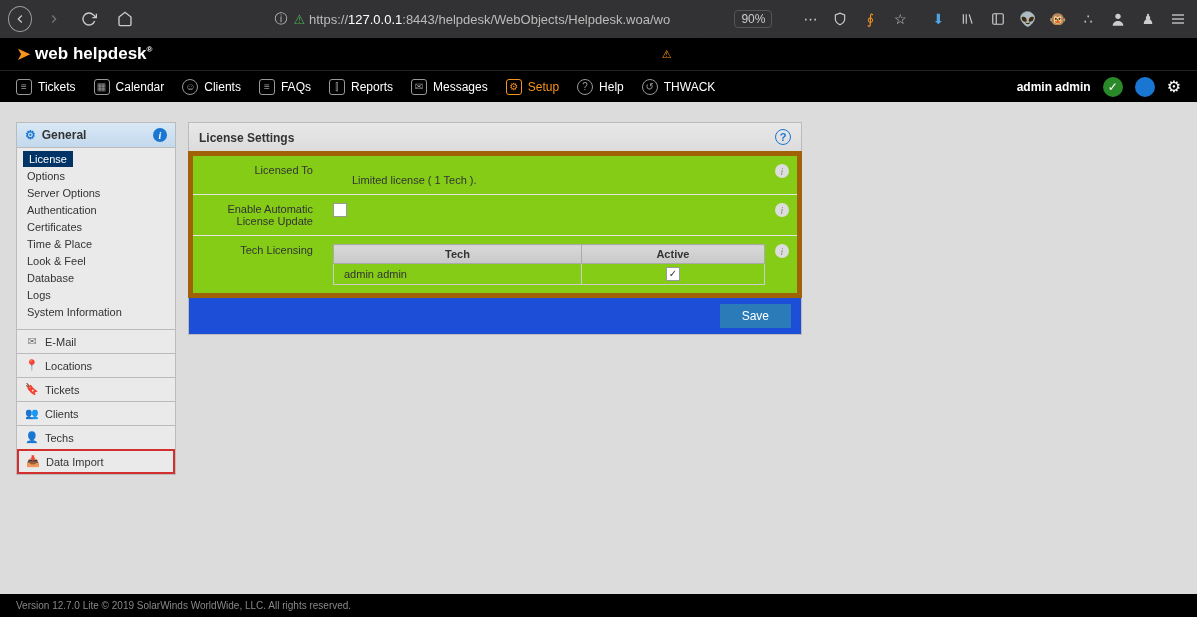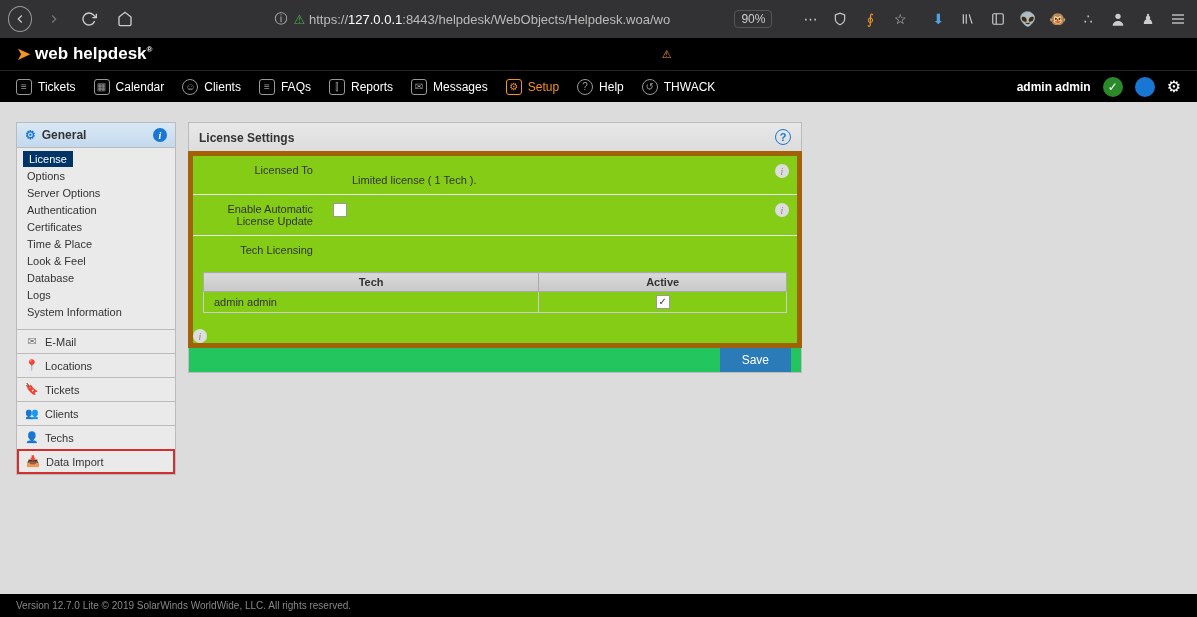--- a/index.html
+++ b/index.html
@@ -64,21 +64,21 @@
 .row-label { width: 130px; text-align: right; padding: 8px 10px 8px 4px; color: #333; font-size: 11px; }
 .row-val { flex: 1; padding: 8px 10px; color: #333; font-size: 11px; display:flex; flex-direction:column; gap:6px;}
 .row .info-dot { width: 14px; height: 14px; border-radius: 50%; background: #ddd; color: #888; font-size: 10px; display: flex; align-items: center; justify-content: center; align-self:flex-start; margin:8px 8px 0 0; font-style:italic; font-family:serif;}
 .lock-btn { display: inline-flex; width: 24px; height: 22px; border: 1px solid #bbb; background: linear-gradient(#fff,#e8e8e8); align-items: center; justify-content: center; color: #1976d2; margin-left: 8px; vertical-align: middle; cursor:pointer;}
 .chk { width: 14px; height: 14px; border: 1px solid #999; display: inline-block; background: #fff; }
 .mini-table { border-collapse: collapse; font-size: 11px; }
 .mini-table th { background: linear-gradient(#d9d9d9,#c8c8c8); border: 1px solid #aaa; padding: 3px 14px; font-weight: bold; color:#333;}
 .mini-table td { border: 1px solid #ccc; padding: 3px 10px; }
 .mini-table td.chk-cell { text-align: center; }
 .mini-table .chk.checked::after { content: "✓"; display: block; color: #333; font-size: 10px; line-height: 12px; text-align: center; }
-.panel-foot { background: #22c55e; border: 1px solid #bbb; border-top: none; padding: 0 10px; display: flex; justify-content: flex-end; }
+.panel-foot { background: #1d4ed8; border: 1px solid #bbb; border-top: none; padding: 6px 10px; display: flex; justify-content: flex-end; }
 .save-btn { background: #2b7bb9; color: #fff; border: none; padding: 5px 22px; font-size: 12px; cursor: pointer; }
 
 .footer { background: #000; color: #888; font-size: 10px; padding: 6px 16px; margin-top: 28px; }
 svg { display: block; }
 </style>
 </head>
 <body>
 
 <div class="browser-bar">
   <div class="nav-btn circled">
@@ -264,21 +264,21 @@
         </div>
         <span class="info-dot">i</span>
       </div>
       <div class="row">
         <div class="row-label">Enable Automatic License Update</div>
         <div class="row-val">
             <span class="chk"></span>
           </div>
         <span class="info-dot">i</span>
       </div>
-      <div class="row" style="border-bottom:none;flex-direction:column;">
+      <div class="row" style="border-bottom:none;">
         <div class="row-label">Tech Licensing</div>
         <div class="row-val">
           <table class="mini-table">
             <tbody>
                 <tr>
                   <th>Tech</th>
                   <th>Active</th>
                 </tr>
             <tr>
               <td>admin admin</td>

